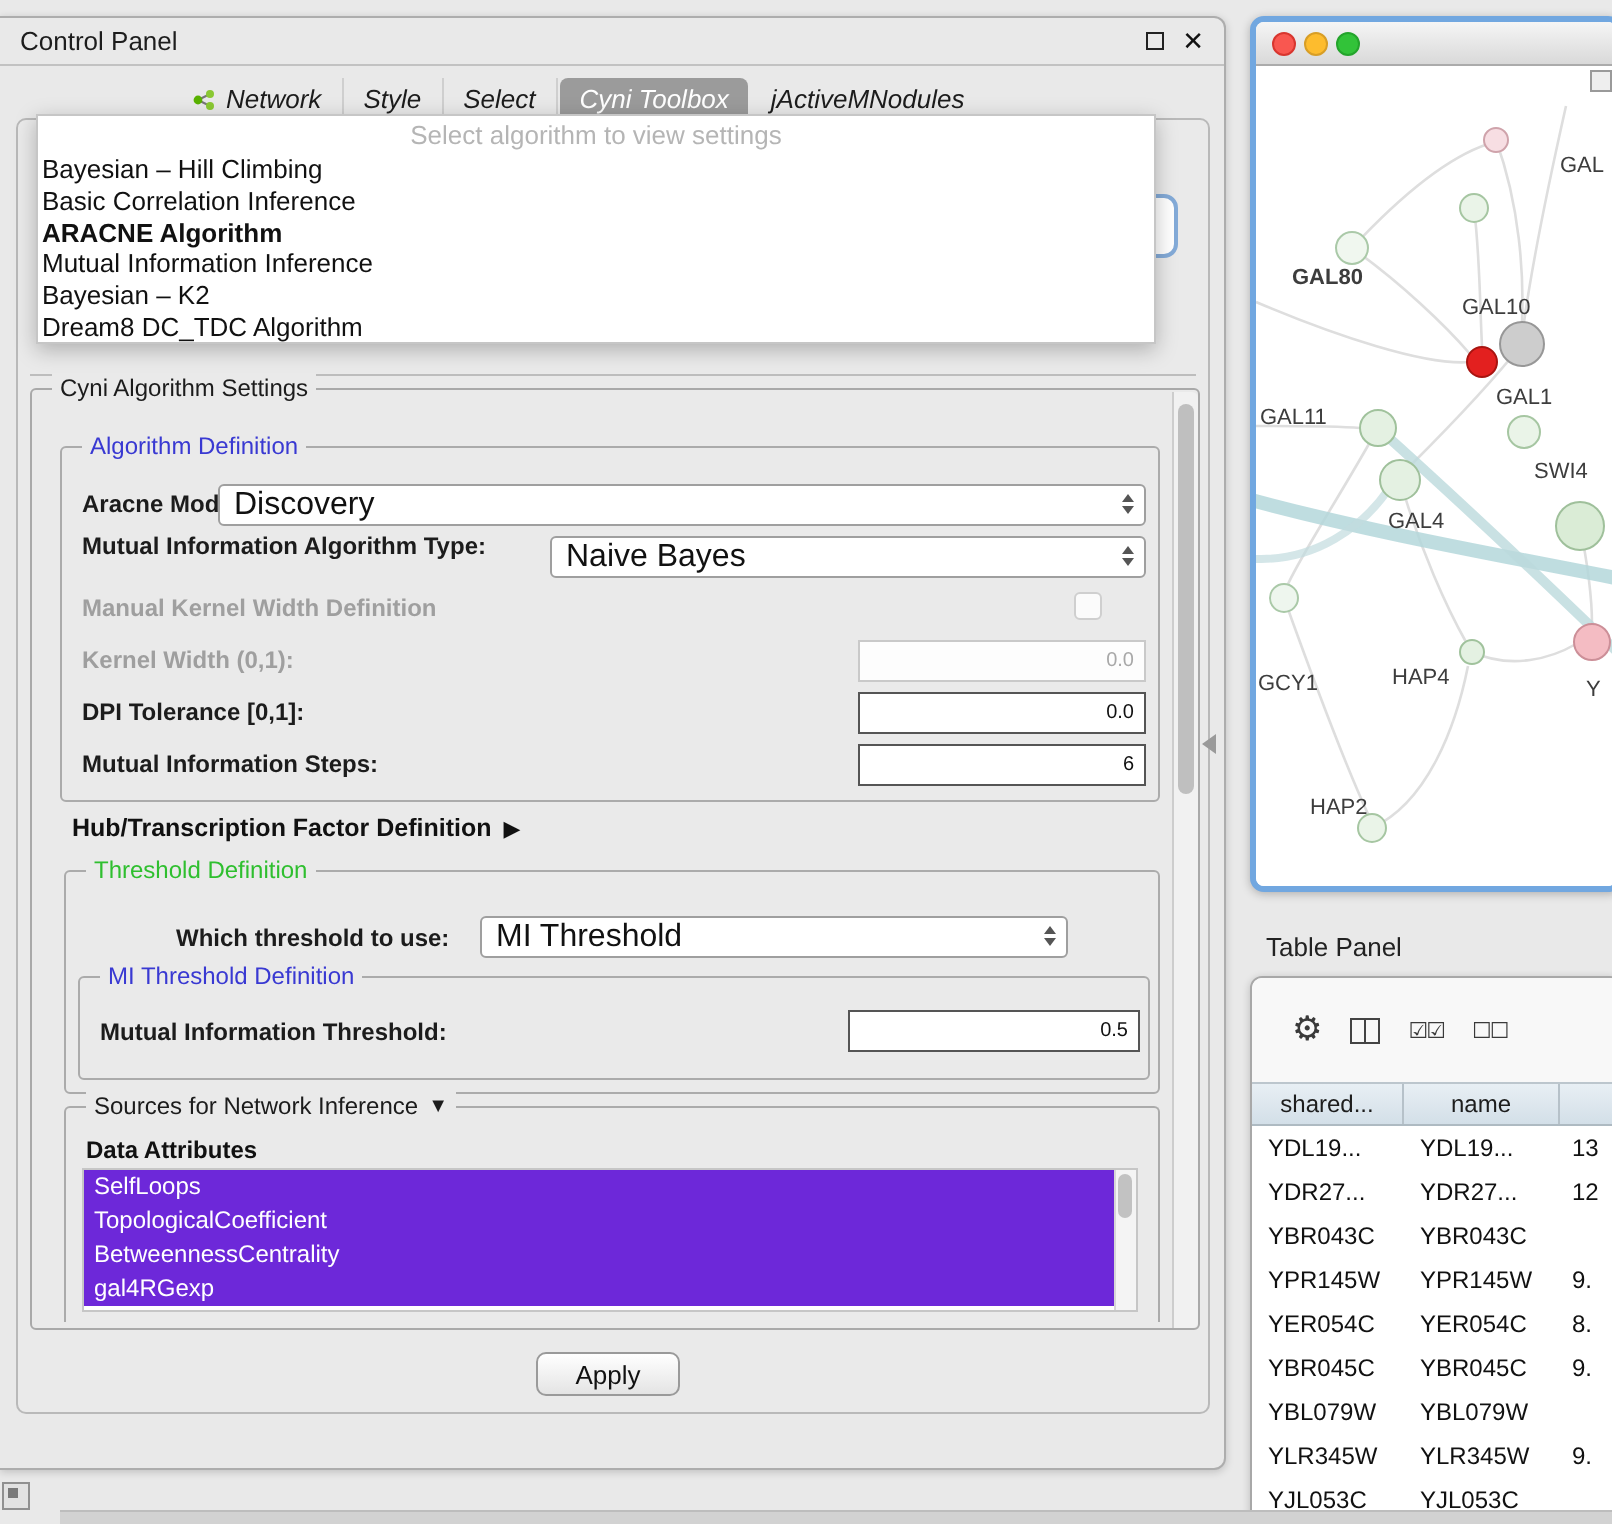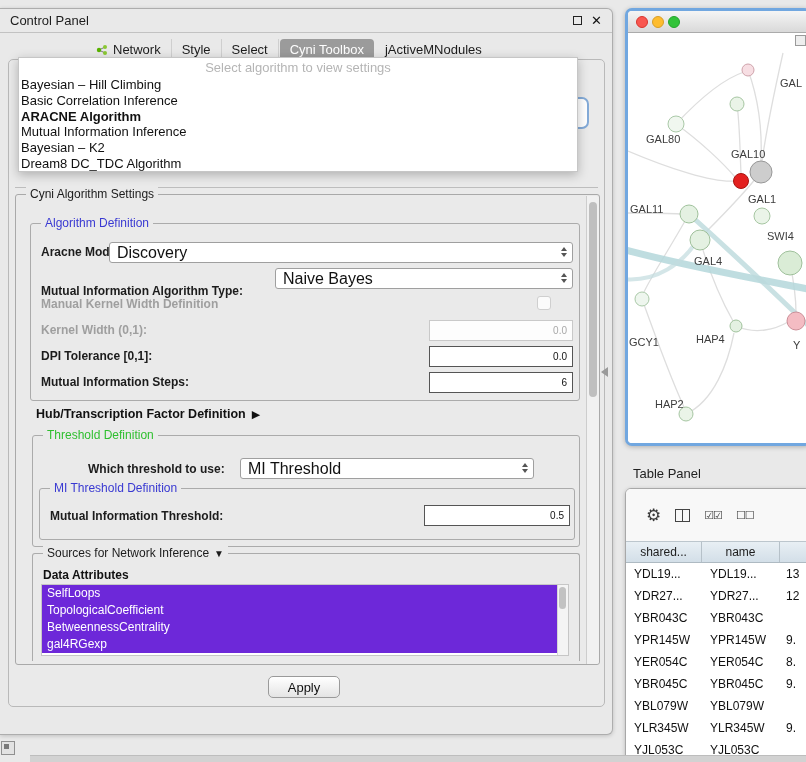--- a/index.html
+++ b/index.html
@@ -27,21 +27,21 @@
   
   .control-window{position:absolute;left:0;top:8px;width:613px;height:727px;background:#e9e9e9;
     border:1px solid #adadad;border-left:none;border-radius:0 6px 6px 0;box-shadow:0 1px 4px rgba(0,0,0,.18);}
   .titlebar{position:absolute;left:0;top:0;right:0;height:24px;border-bottom:1px solid #c2c2c2;}
   .titlebar .title{position:absolute;left:10px;top:4px;font-size:13px;color:#1d1d1d;}
   .win-btns{position:absolute;right:10px;top:5px;display:flex;gap:9px;align-items:center;}
   .float-box{width:9px;height:9px;border:1.5px solid #222;display:inline-block;}
   .close-x{font-size:13px;font-weight:bold;color:#111;line-height:13px;}
 
   .tabbar{position:absolute;left:0;top:27px;right:0;height:28px;display:flex;align-items:center;
-    padding-left:86px;font-size:13px;color:#1c1c1c;}
+    padding-left:86px;font-size:13px;color:#1c1c1c;font-style:italic;}
   .tab{padding:4px 10px;display:flex;align-items:center;gap:5px;border-right:1px solid #cfcfcf;line-height:14px;}
   .tab.last{border-right:none;}
   .tab.active{background:#9b9b9b;color:#fff;border-radius:4px;border-right:none;margin:0 1px;}
 
   .content{position:absolute;left:8px;top:50px;width:597px;height:648px;border:1px solid #b9b9b9;
     border-radius:5px;background:#eaeaea;}
   .hidden-group-line{position:absolute;left:6px;right:6px;top:127px;border-top:1px solid #bdbdbd;}
   .algo-combo-remnant{position:absolute;left:550px;top:37px;width:30px;height:32px;background:#fff;
     border:2px solid #84abd8;border-radius:7px;z-index:2;}
 
@@ -170,21 +170,21 @@
 
           <span class="flabel" style="left:10px;top:21px;">Aracne Mode:</span>
           <div class="combo" style="left:78px;top:18px;width:464px;">
             <span>Discovery</span>
             <span class="combo-arrows">
                 <i class="up"></i>
                 <i class="dn"></i>
               </span>
           </div>
 
-          <span class="flabel" style="left:10px;top:60px;">Mutual Information Algorithm Type:</span>
+          <span class="flabel" style="left:10px;top:42px;">Mutual Information Algorithm Type:</span>
           <div class="combo" style="left:244px;top:44px;width:298px;">
             <span>Naive Bayes</span>
             <span class="combo-arrows">
                 <i class="up"></i>
                 <i class="dn"></i>
               </span>
           </div>
 
           <span class="flabel disabled" style="left:10px;top:73px;">Manual Kernel Width Definition</span>
           <span class="checkbox" style="left:506px;top:72px;"></span>
@@ -305,21 +305,21 @@
         <circle cx="61" cy="181" r="9" fill="#e4f1e2" stroke="#a0c29c"></circle>
         <circle cx="134" cy="183" r="8" fill="#eaf4e8" stroke="#a6c6a2"></circle>
         <circle cx="72" cy="207" r="10" fill="#e4f1e2" stroke="#9fc09b"></circle>
         <circle cx="162" cy="230" r="12" fill="#daecd6" stroke="#9fc09b"></circle>
         <circle cx="14" cy="266" r="7" fill="#eef6ee" stroke="#aac9a8"></circle>
         <circle cx="108" cy="293" r="6" fill="#e4f1e2" stroke="#a0c29c"></circle>
         <circle cx="168" cy="288" r="9" fill="#f4bcc3" stroke="#cc8f98"></circle>
         <circle cx="58" cy="381" r="7" fill="#eaf4e8" stroke="#a6c6a2"></circle>
       </svg>
       <span class="node-label" style="left:152px;top:44px;">GAL</span>
-      <span class="node-label" style="left:18px;top:100px;">GAL80</span>
+      <span class="node-label" style="left:18px;top:100px;font-weight:bold;">GAL80</span>
       <span class="node-label" style="left:103px;top:115px;">GAL10</span>
       <span class="node-label" style="left:2px;top:170px;">GAL11</span>
       <span class="node-label" style="left:120px;top:160px;">GAL1</span>
       <span class="node-label" style="left:139px;top:197px;">SWI4</span>
       <span class="node-label" style="left:66px;top:222px;">GAL4</span>
       <span class="node-label" style="left:1px;top:303px;">GCY1</span>
       <span class="node-label" style="left:68px;top:300px;">HAP4</span>
       <span class="node-label" style="left:165px;top:306px;">Y</span>
       <span class="node-label" style="left:27px;top:365px;">HAP2</span>
       <div class="corner-box"></div>

